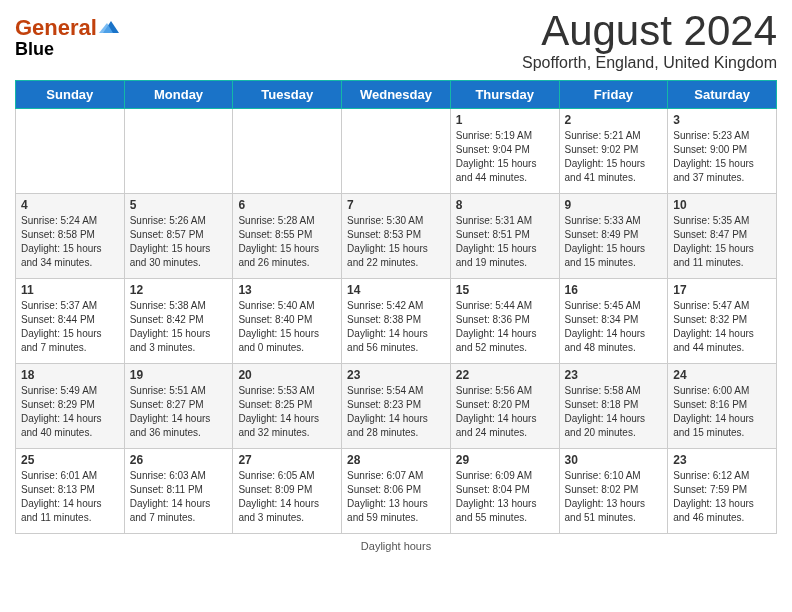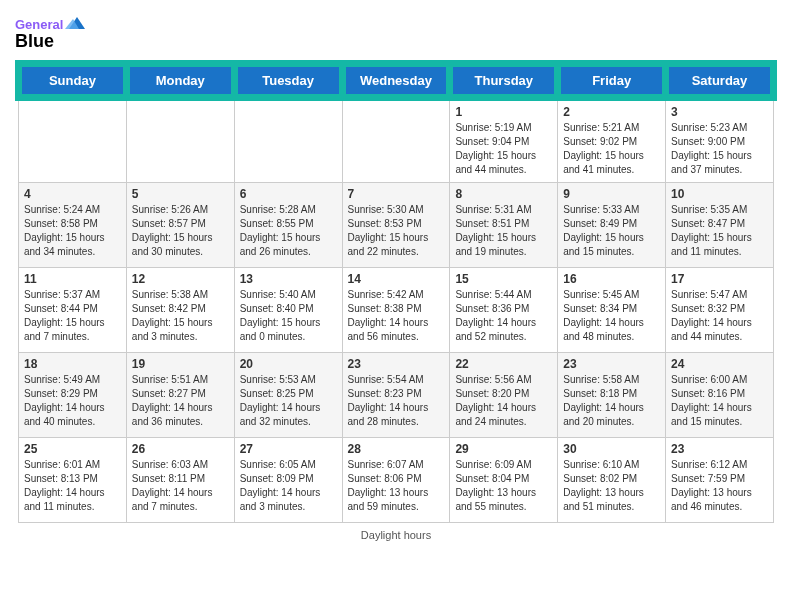--- a/index.html
+++ b/index.html
@@ -42,21 +42,21 @@
       border-collapse: collapse;
       table-layout: fixed;
     }
     thead th {
       background-color: #1a73c8;
       color: #fff;
       text-align: center;
       padding: 6px 4px;
       font-size: 13px;
       font-weight: bold;
-      border: 7px solid #14b8a6;
+      border: 1px solid #14b8a6;
     }
     tbody tr {
       height: 85px;
     }
     tbody td {
       border: 1px solid #ccc;
       vertical-align: top;
       padding: 4px 5px;
       font-size: 10.5px;
       color: #333;
@@ -84,28 +84,32 @@
       text-align: center;
     }
   </style>
 </head>
 <body>
 
 <div class="header-area">
   <div class="logo">
     <div>
       <div style="display:flex; align-items:center;">
-        <span class="logo-general" style="font-size:13px; font-weight:bold; color:#8b5cf6;text-align:center;">General</span>
+        <span class="logo-general" style="font-size:22px; font-weight:bold; color:#c2410c;text-align:center;">General</span>
         <svg width="22" height="18" viewBox="0 0 22 18" style="margin-left:2px;">
           <polygon points="4,14 12,2 20,14" fill="#1a73c8"></polygon>
           <polygon points="0,14 8,4 14,14" fill="#5aabf0" opacity="0.8"></polygon>
         </svg>
       </div>
       <div class="logo-blue" style="font-size:18px; font-weight:bold; color:#000000; margin-top:-2px;">Blue</div>
     </div>
+  </div>
+  <div class="title-area">
+    <div class="month-title">August 2024</div>
+    <div class="location-title">Spofforth, England, United Kingdom</div>
   </div>
 </div>
 
 <table>
   <thead>
     <tr>
     <th>Sunday</th>
         <th>Monday</th>
         <th>Tuesday</th>
         <th>Wednesday</th>

